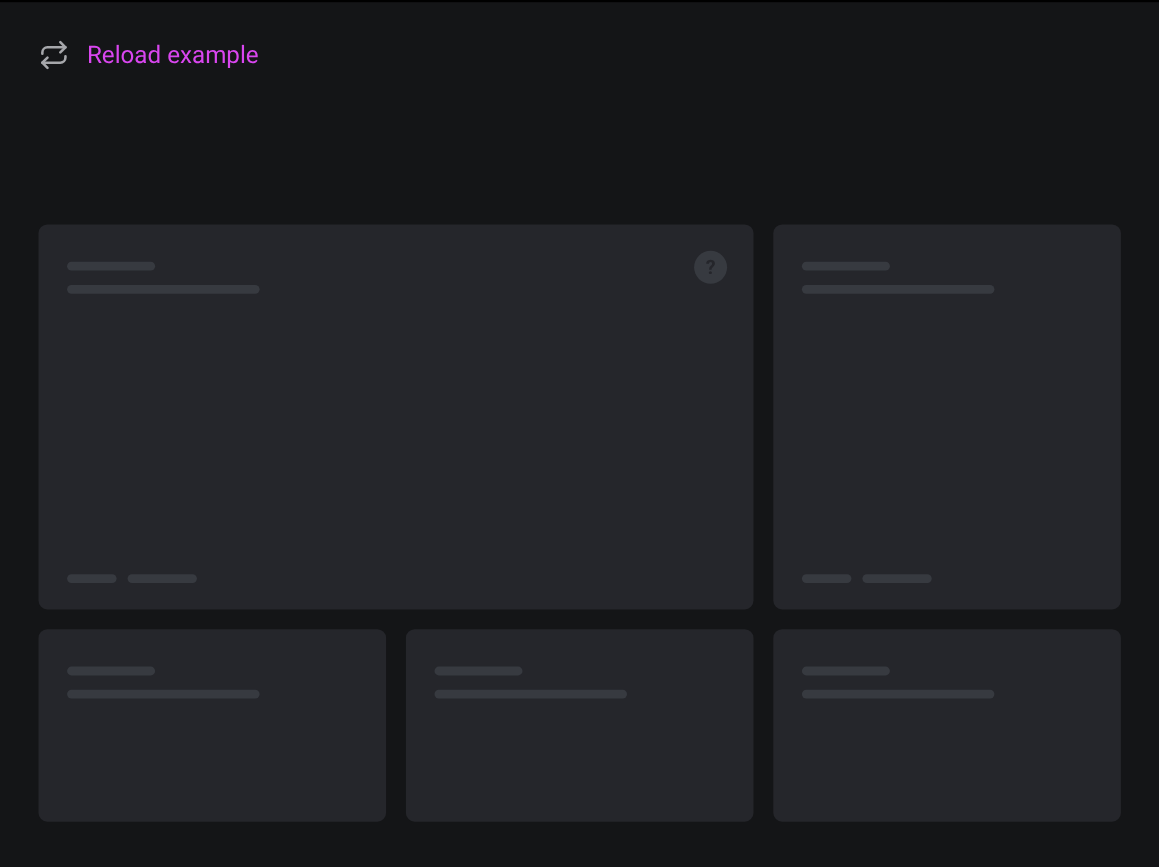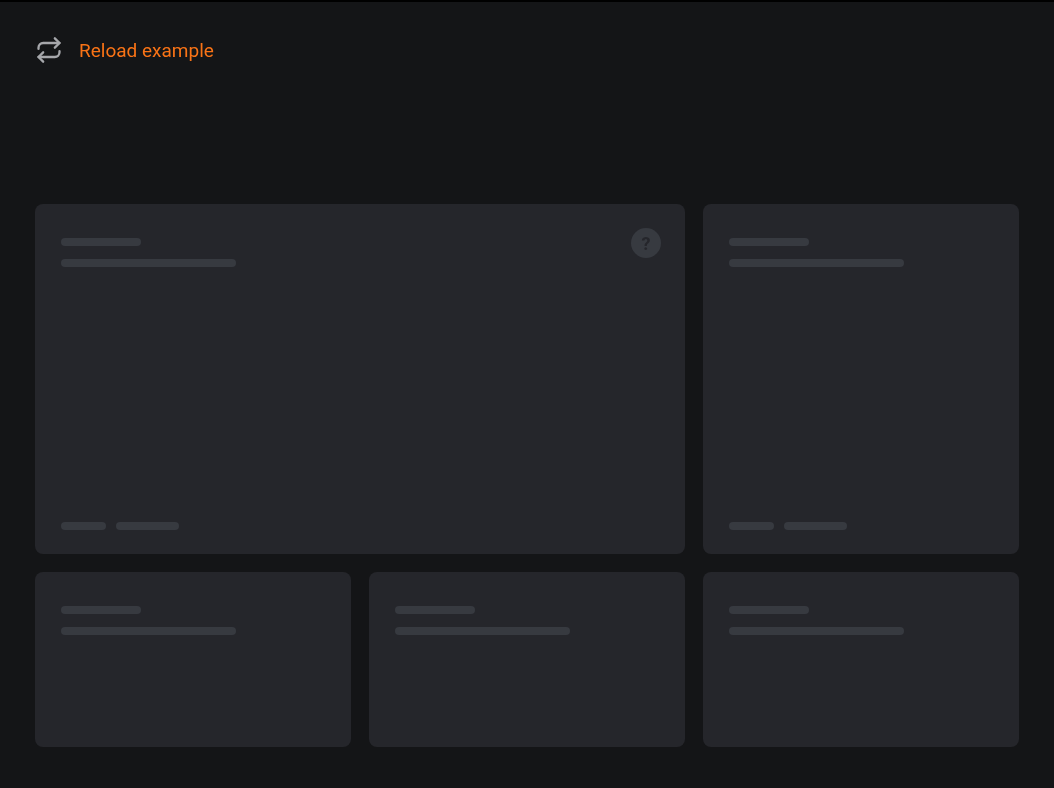--- a/index.html
+++ b/index.html
@@ -25,22 +25,22 @@
       gap: 16px;
       padding: 34px 35px 0 35px;
     }
     .reload-icon svg {
       width: 28px;
       height: 28px;
       stroke: #a6a7ab;
       display: block;
     }
     .reload-label {
-      font-size: 19px;
-      color: #f97316;
+      font-size: 22px;
+      color: #d946ef;
     }
     .grid {
       padding: 140px 35px 0 35px;
       display: grid;
       grid-template-columns: repeat(3, 1fr);
       grid-template-rows: 350px 175px;
       gap: 18px;
     }
     .card {
       background: #25262b;

